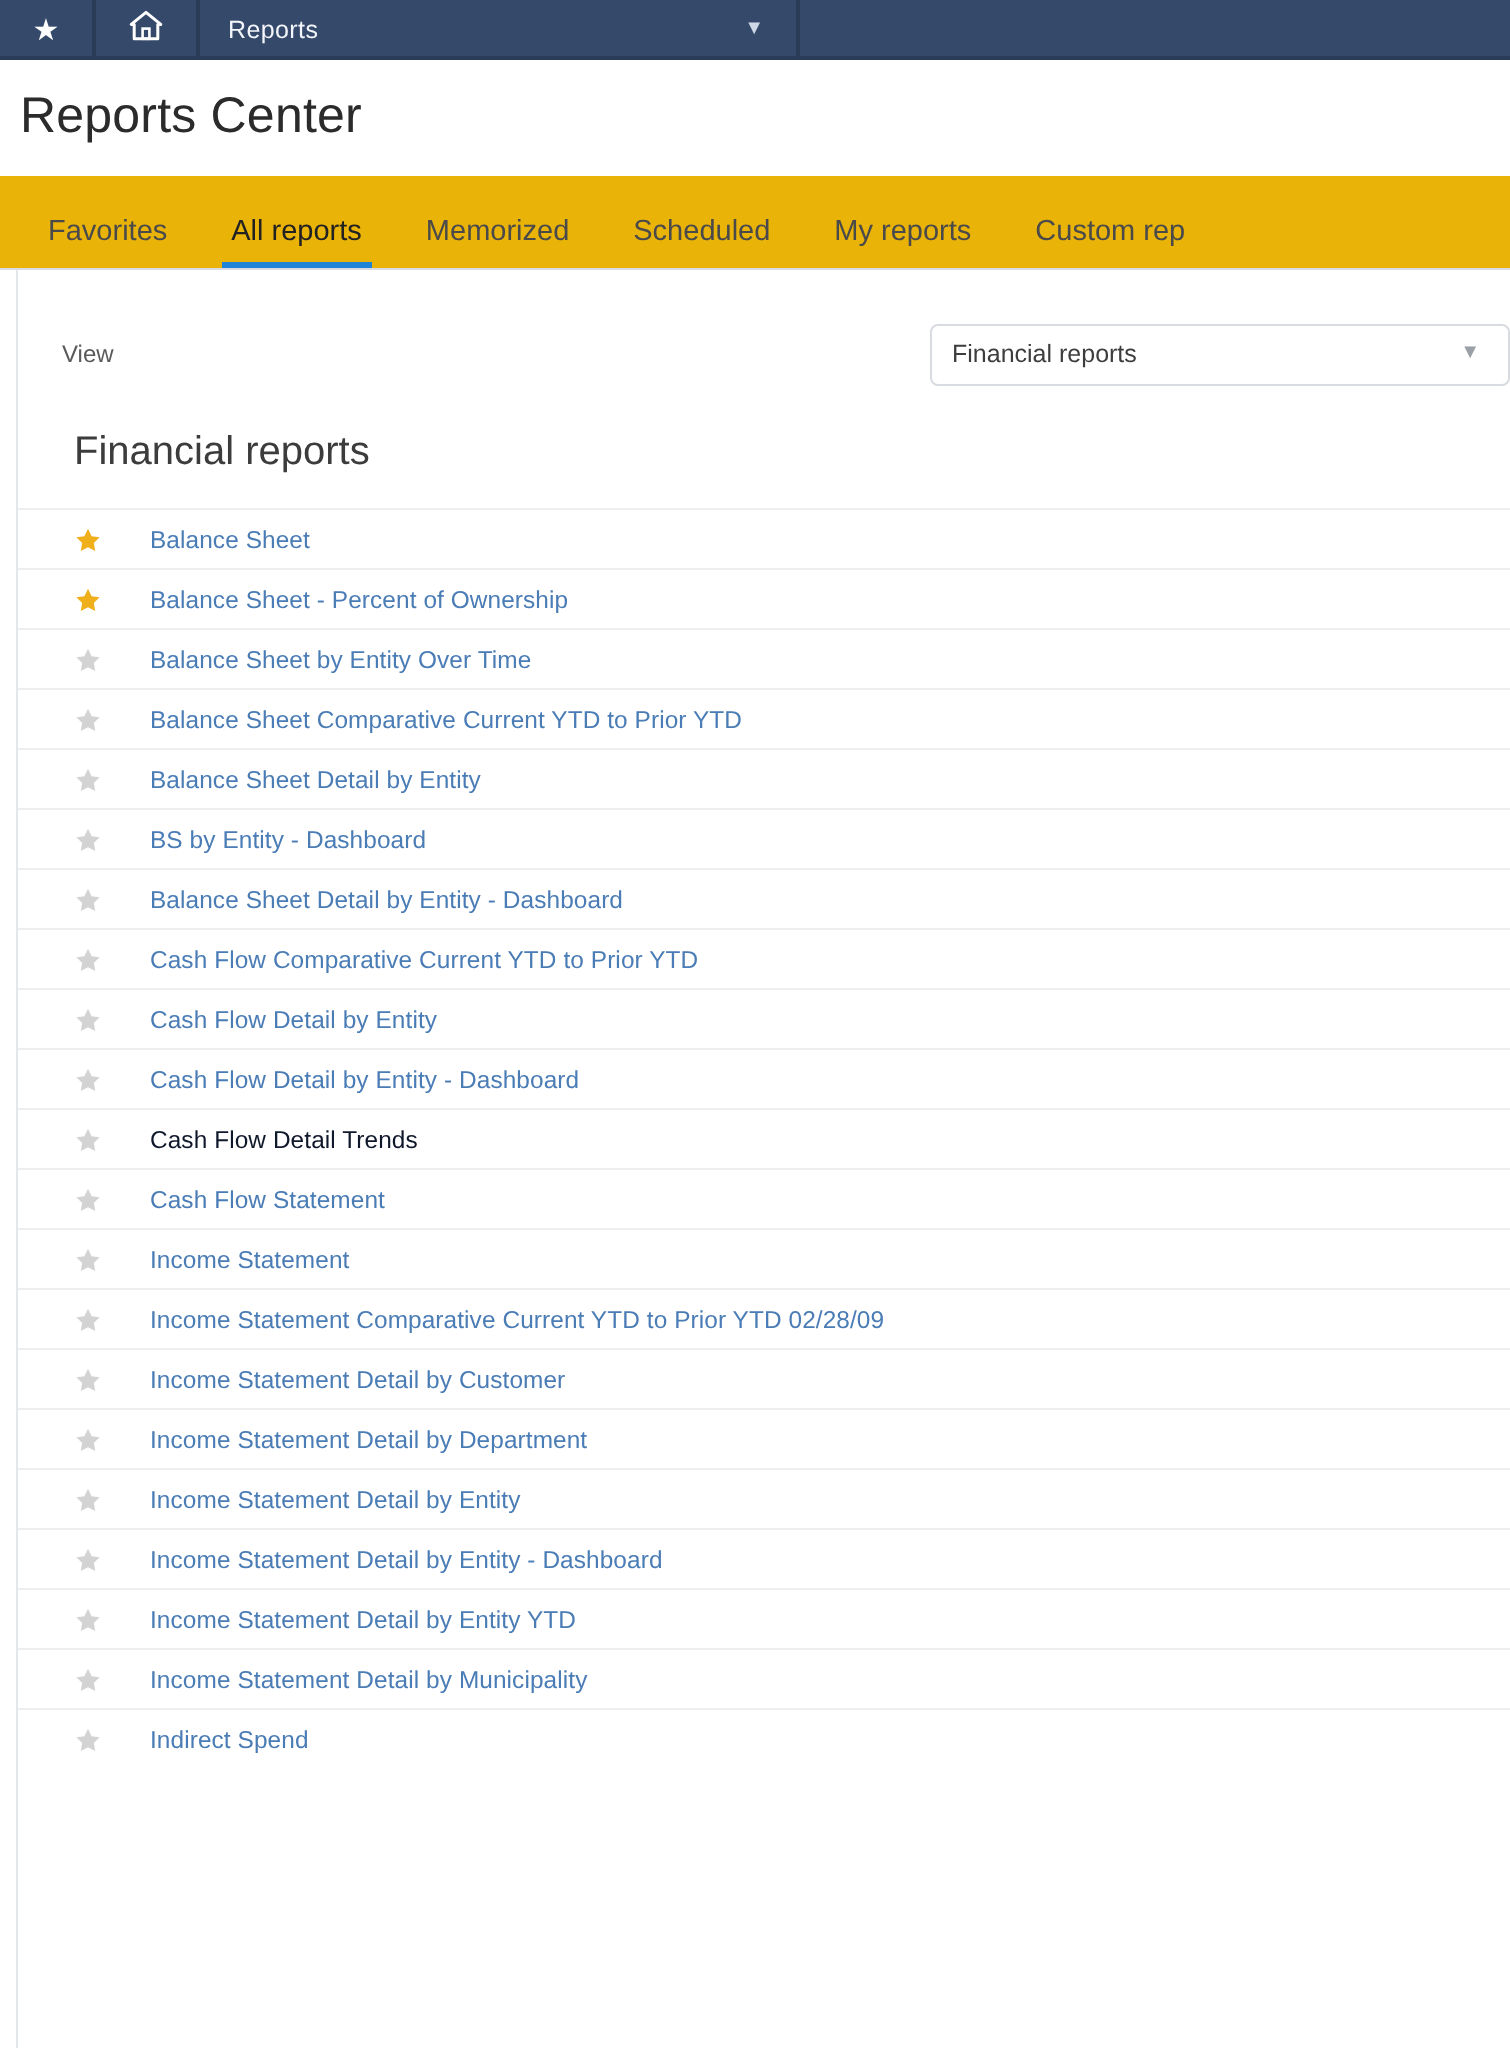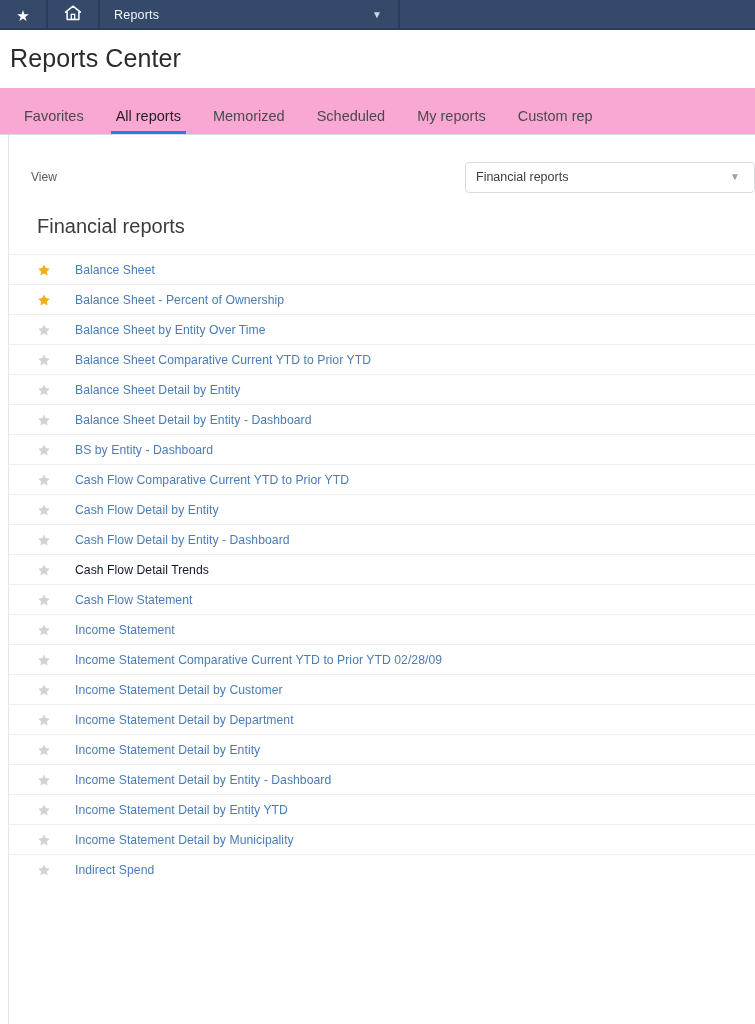--- a/index.html
+++ b/index.html
@@ -75,21 +75,21 @@
     color: #2b2b2b;
     font-weight: 400;
     letter-spacing: .1px;
   }
 
   
   #tabs-bar {
     height: 47px;
     display: flex;
     align-items: flex-end;
-    background: #f9a8d4;
+    background: #eab308;
     border-bottom: 1px solid #d9dde2;
     padding-left: 8px;
     overflow: hidden;
     white-space: nowrap;
   }
   .tab {
     font-size: 14.5px;
     color: #4a4a4a;
     padding: 0 16px 11px 16px;
     position: relative;
@@ -263,32 +263,32 @@
       <div class="report-row">
         <span class="star"><svg width="14" height="14" viewBox="0 0 24 24" aria-hidden="true">
             <path d="M12 2.4 L15.1 8.7 L22 9.7 L17 14.6 L18.2 21.5 L12 18.2 L5.8 21.5 L7 14.6 L2 9.7 L8.9 8.7 Z" fill="#d3d3d3"></path>
           </svg></span>
         <span class="report-name" style="color: rgb(74, 124, 181);">Balance Sheet Detail by Entity</span>
       </div>
       <div class="report-row">
         <span class="star"><svg width="14" height="14" viewBox="0 0 24 24" aria-hidden="true">
             <path d="M12 2.4 L15.1 8.7 L22 9.7 L17 14.6 L18.2 21.5 L12 18.2 L5.8 21.5 L7 14.6 L2 9.7 L8.9 8.7 Z" fill="#d3d3d3"></path>
           </svg></span>
+        <span class="report-name" style="color: rgb(74, 124, 181);">BS by Entity - Dashboard</span>
+      </div>
+      <div class="report-row">
+        <span class="star"><svg width="14" height="14" viewBox="0 0 24 24" aria-hidden="true">
+            <path d="M12 2.4 L15.1 8.7 L22 9.7 L17 14.6 L18.2 21.5 L12 18.2 L5.8 21.5 L7 14.6 L2 9.7 L8.9 8.7 Z" fill="#d3d3d3"></path>
+          </svg></span>
         <span class="report-name" style="color: rgb(74, 124, 181);">Balance Sheet Detail by Entity - Dashboard</span>
       </div>
       <div class="report-row">
         <span class="star"><svg width="14" height="14" viewBox="0 0 24 24" aria-hidden="true">
             <path d="M12 2.4 L15.1 8.7 L22 9.7 L17 14.6 L18.2 21.5 L12 18.2 L5.8 21.5 L7 14.6 L2 9.7 L8.9 8.7 Z" fill="#d3d3d3"></path>
           </svg></span>
-        <span class="report-name" style="color: rgb(74, 124, 181);">BS by Entity - Dashboard</span>
-      </div>
-      <div class="report-row">
-        <span class="star"><svg width="14" height="14" viewBox="0 0 24 24" aria-hidden="true">
-            <path d="M12 2.4 L15.1 8.7 L22 9.7 L17 14.6 L18.2 21.5 L12 18.2 L5.8 21.5 L7 14.6 L2 9.7 L8.9 8.7 Z" fill="#d3d3d3"></path>
-          </svg></span>
         <span class="report-name" style="color: rgb(74, 124, 181);">Cash Flow Comparative Current YTD to Prior YTD</span>
       </div>
       <div class="report-row">
         <span class="star"><svg width="14" height="14" viewBox="0 0 24 24" aria-hidden="true">
             <path d="M12 2.4 L15.1 8.7 L22 9.7 L17 14.6 L18.2 21.5 L12 18.2 L5.8 21.5 L7 14.6 L2 9.7 L8.9 8.7 Z" fill="#d3d3d3"></path>
           </svg></span>
         <span class="report-name" style="color: rgb(74, 124, 181);">Cash Flow Detail by Entity</span>
       </div>
       <div class="report-row">
         <span class="star"><svg width="14" height="14" viewBox="0 0 24 24" aria-hidden="true">

